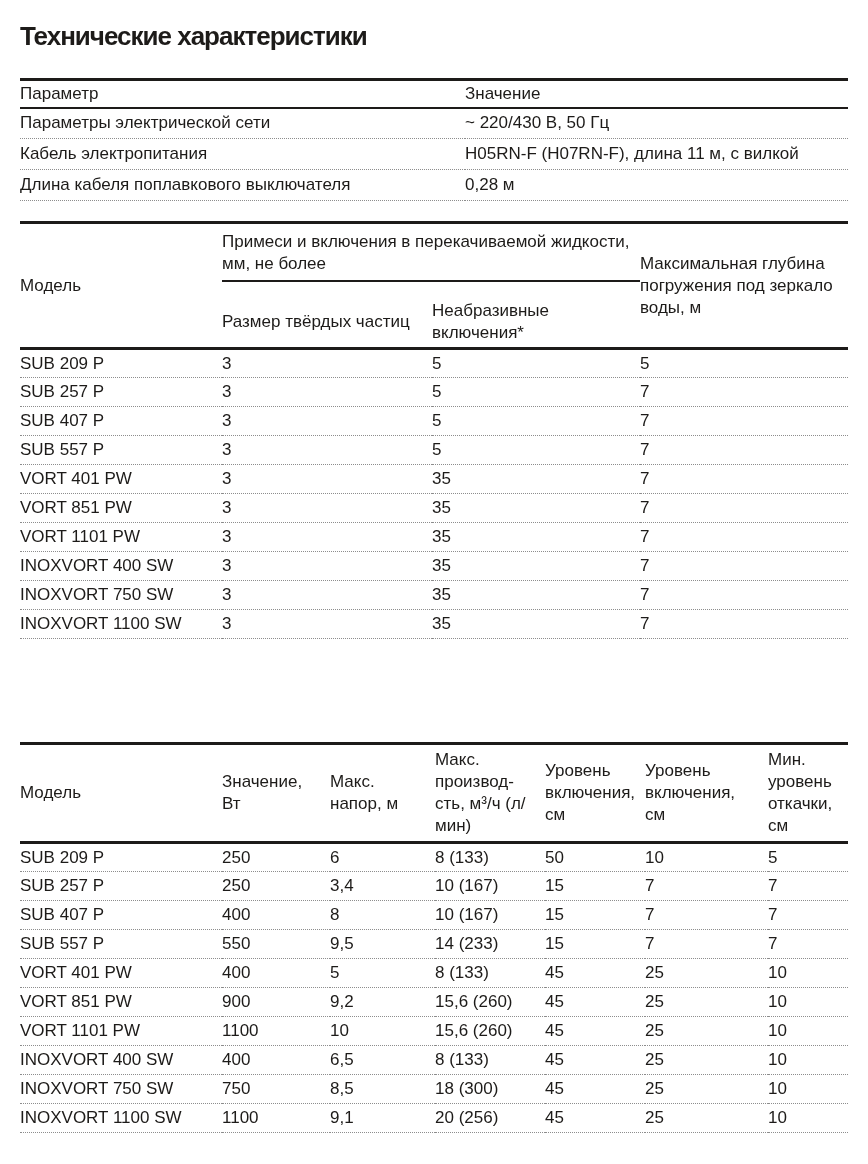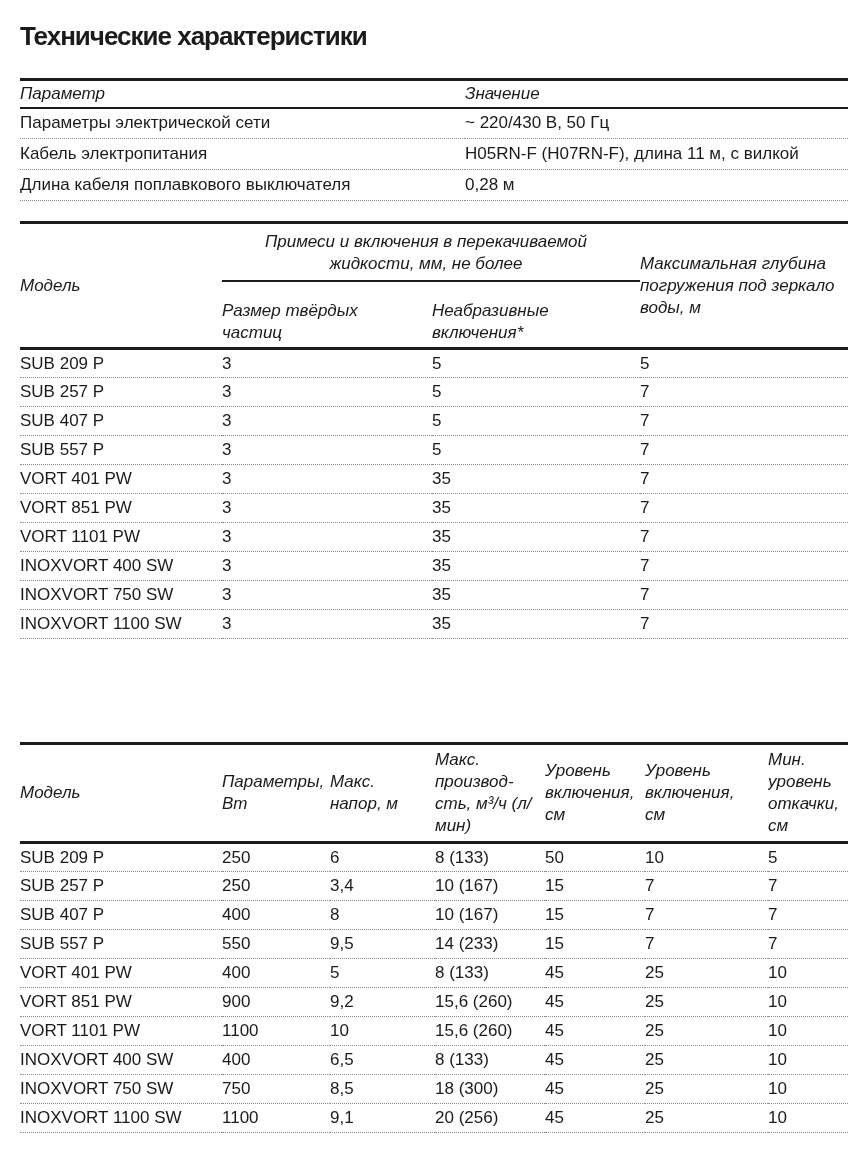--- a/index.html
+++ b/index.html
@@ -17,31 +17,30 @@
     letter-spacing: -1px; color: #1d1b19;
   }
   table {
     border-collapse: collapse; table-layout: fixed;
     width: 828px; border-top: 3px solid #1d1b19;
   }
   th, td {
     text-align: left; padding: 0 10px 0 0;
     vertical-align: middle; overflow: hidden;
   }
-  th { font-style: italic; font-weight: 400; margin-left: 28px; }
+  th { font-weight: 400; margin-left: 28px; }
   
   .t1 thead th { height: 28px; border-bottom: 2px solid #1d1b19; }
   .t1 tbody td { height: 31px; border-bottom: 1px dotted #8d8d8d; }
   
   .t2 { margin-top: 20px; }
   .t2 thead tr.group-row th { vertical-align: middle; }
   .t2 th.group-th {
     padding-top: 7px; padding-bottom: 5px;
     border-bottom: 2px solid #1d1b19;
-    text-align: center;
   }
   .t2 th.span-th { vertical-align: middle; }
   .t2 th.sub-th { padding-top: 18px; padding-bottom: 3px; }
   .t2 thead tr:last-child th { border-bottom: 3px solid #1d1b19; }
   .t2 th.span-th { border-bottom: 3px solid #1d1b19; }
   .t2 tbody td { height: 29px; border-bottom: 1px dotted #8d8d8d; }
   
   .t3 { margin-top: 103px; }
   .t3 thead th {
     height: 97px; padding-top: 4px; padding-bottom: 4px;
@@ -171,21 +170,21 @@
         <col style="width:108px">
         <col style="width:105px">
         <col style="width:110px">
       <col style="width:100px">
         <col style="width:123px">
         <col style="width:80px">
     </colgroup>
     <thead>
       <tr>
         <th>Модель</th>
-        <th>Параметры, Вт</th>
+        <th>Значение, Вт</th>
         <th>Макс. напор, м</th>
         <th>Макс. производ-сть, м³/ч (л/мин)</th>
         <th>Уровень включения, см</th>
         <th>Уровень включения, см</th>
         <th>Мин. уровень откачки, см</th>
       </tr>
     </thead>
     <tbody>
         <tr>
           <td>SUB 209 P</td>

